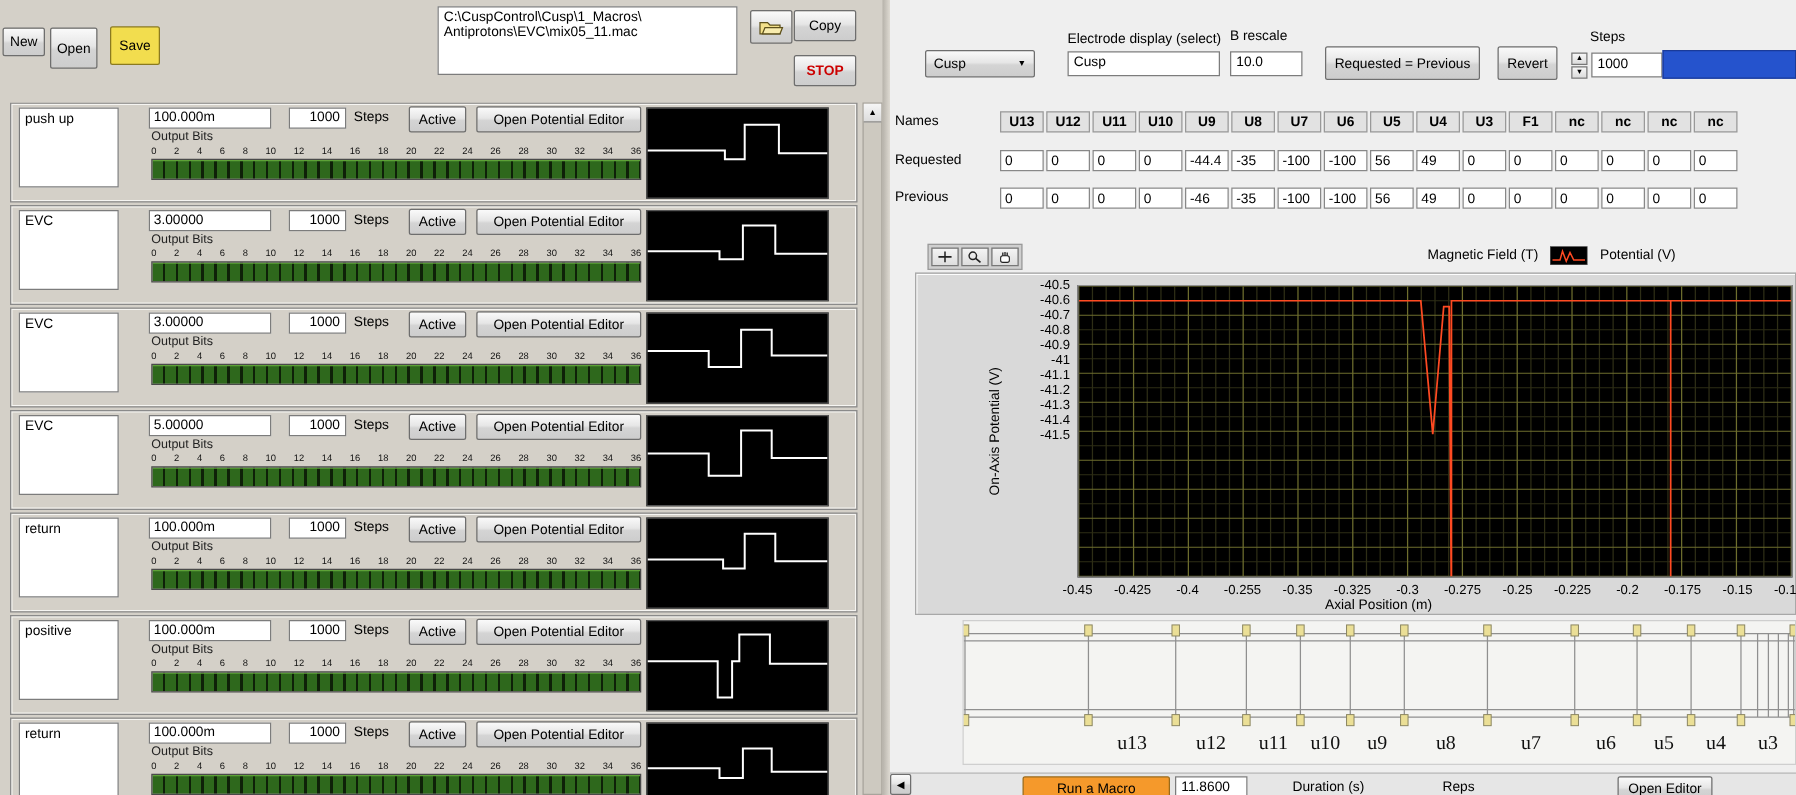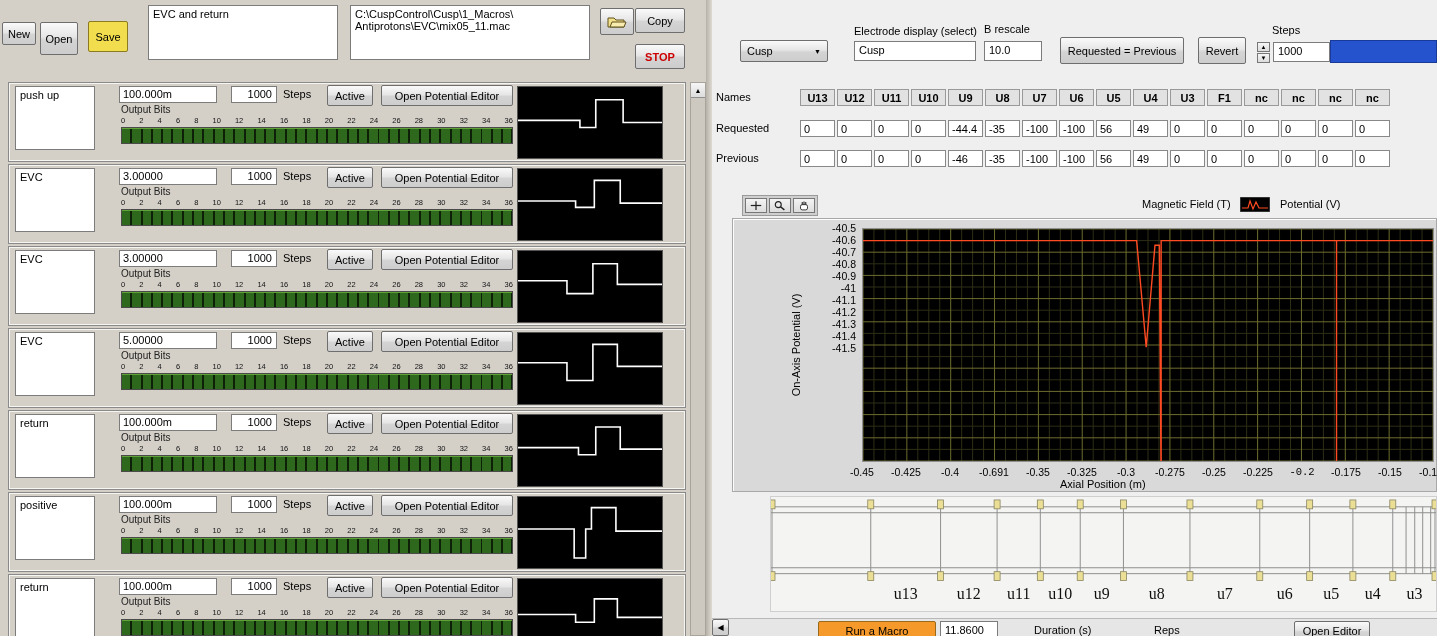--- a/index.html
+++ b/index.html
@@ -60,21 +60,20 @@
 </head>
 <body>
 
 <div id="screen">
 
   <div class="left-panel">
 
     <div class="btn" style="left:2px;top:22px;width:34px;height:23px">New</div>
     <div class="btn" style="left:40px;top:22px;width:38px;height:33px">Open</div>
     <div class="btn save" style="left:88px;top:21px;width:40px;height:31px">Save</div>
-    <div class="field" style="left:148px;top:5px;width:190px;height:55px">EVC and return</div>
     <div class="field" style="left:350px;top:5px;width:240px;height:55px">C:\CuspControl\Cusp\1_Macros\
 Antiprotons\EVC\mix05_11.mac</div>
     <div class="btn" style="left:600px;top:8px;width:34px;height:27px">
       <svg viewBox="0 0 20 14" style="width:20px;height:14px">
         <path d="M1,12 L1,3 L7,3 L9,5 L17,5 L17,12 Z" fill="#f3e08a" stroke="#5e511c" stroke-width="1"></path>
         <path d="M3,12 L5,7 L19,7 L17,12 Z" fill="#f8ecae" stroke="#5e511c" stroke-width="1"></path>
       </svg>
     </div>
     <div class="btn" style="left:635px;top:8px;width:50px;height:25px">Copy</div>
     <div class="btn stoptxt" style="left:635px;top:44px;width:50px;height:25px">STOP</div>
@@ -549,28 +548,28 @@
           <line x1="0" y1="187.20000000000002" x2="572" y2="187.20000000000002" stroke="#6e6e2e"></line>
           <line x1="0" y1="210.6" x2="572" y2="210.6" stroke="#6e6e2e"></line>
           <line x1="0" y1="234" x2="572" y2="234" stroke="#6e6e2e"></line>
           <polyline points="0.0,11.7 274.6,11.7 284.2,119.3 293.0,16.4 297.4,16.4 299.2,262.1 299.2,11.7 475.2,11.7 475.2,262.1 475.2,11.7 572.0,11.7" fill="none" stroke="#ff4a22" stroke-width="1.4"></polyline>
         </svg>
     </div>
     <div class="xticks">
         <span style="left: 0%;">-0.45</span>
         <span style="left: 7.69231%;">-0.425</span>
         <span style="left: 15.3846%;">-0.4</span>
-        <span style="left: 23.0769%;">-0.691</span>
+        <span style="left: 23.0769%;">-0.255</span>
         <span style="left: 30.7692%;">-0.35</span>
         <span style="left: 38.4615%;">-0.325</span>
         <span style="left: 46.1538%;">-0.3</span>
         <span style="left: 53.8462%;">-0.275</span>
         <span style="left: 61.5385%;">-0.25</span>
         <span style="left: 69.2308%;">-0.225</span>
-        <span style="left: 76.9231%; font-family: Liberation Mono, monospace;">-0.2</span>
+        <span style="left: 76.9231%;">-0.2</span>
         <span style="left: 84.6154%;">-0.175</span>
         <span style="left: 92.3077%;">-0.15</span>
         <span style="left: 100%;">-0.125</span>
       </div>
     <span class="lbl" style="left:348px;top:478px">Axial Position (m)</span>
 
     <div class="diagram">
       <svg viewBox="0 0 667 116" preserveAspectRatio="none">
           <line x1="0" y1="10" x2="667" y2="10" stroke="#8f8f8f"></line>
           <line x1="0" y1="16" x2="667" y2="16" stroke="#8f8f8f"></line>

